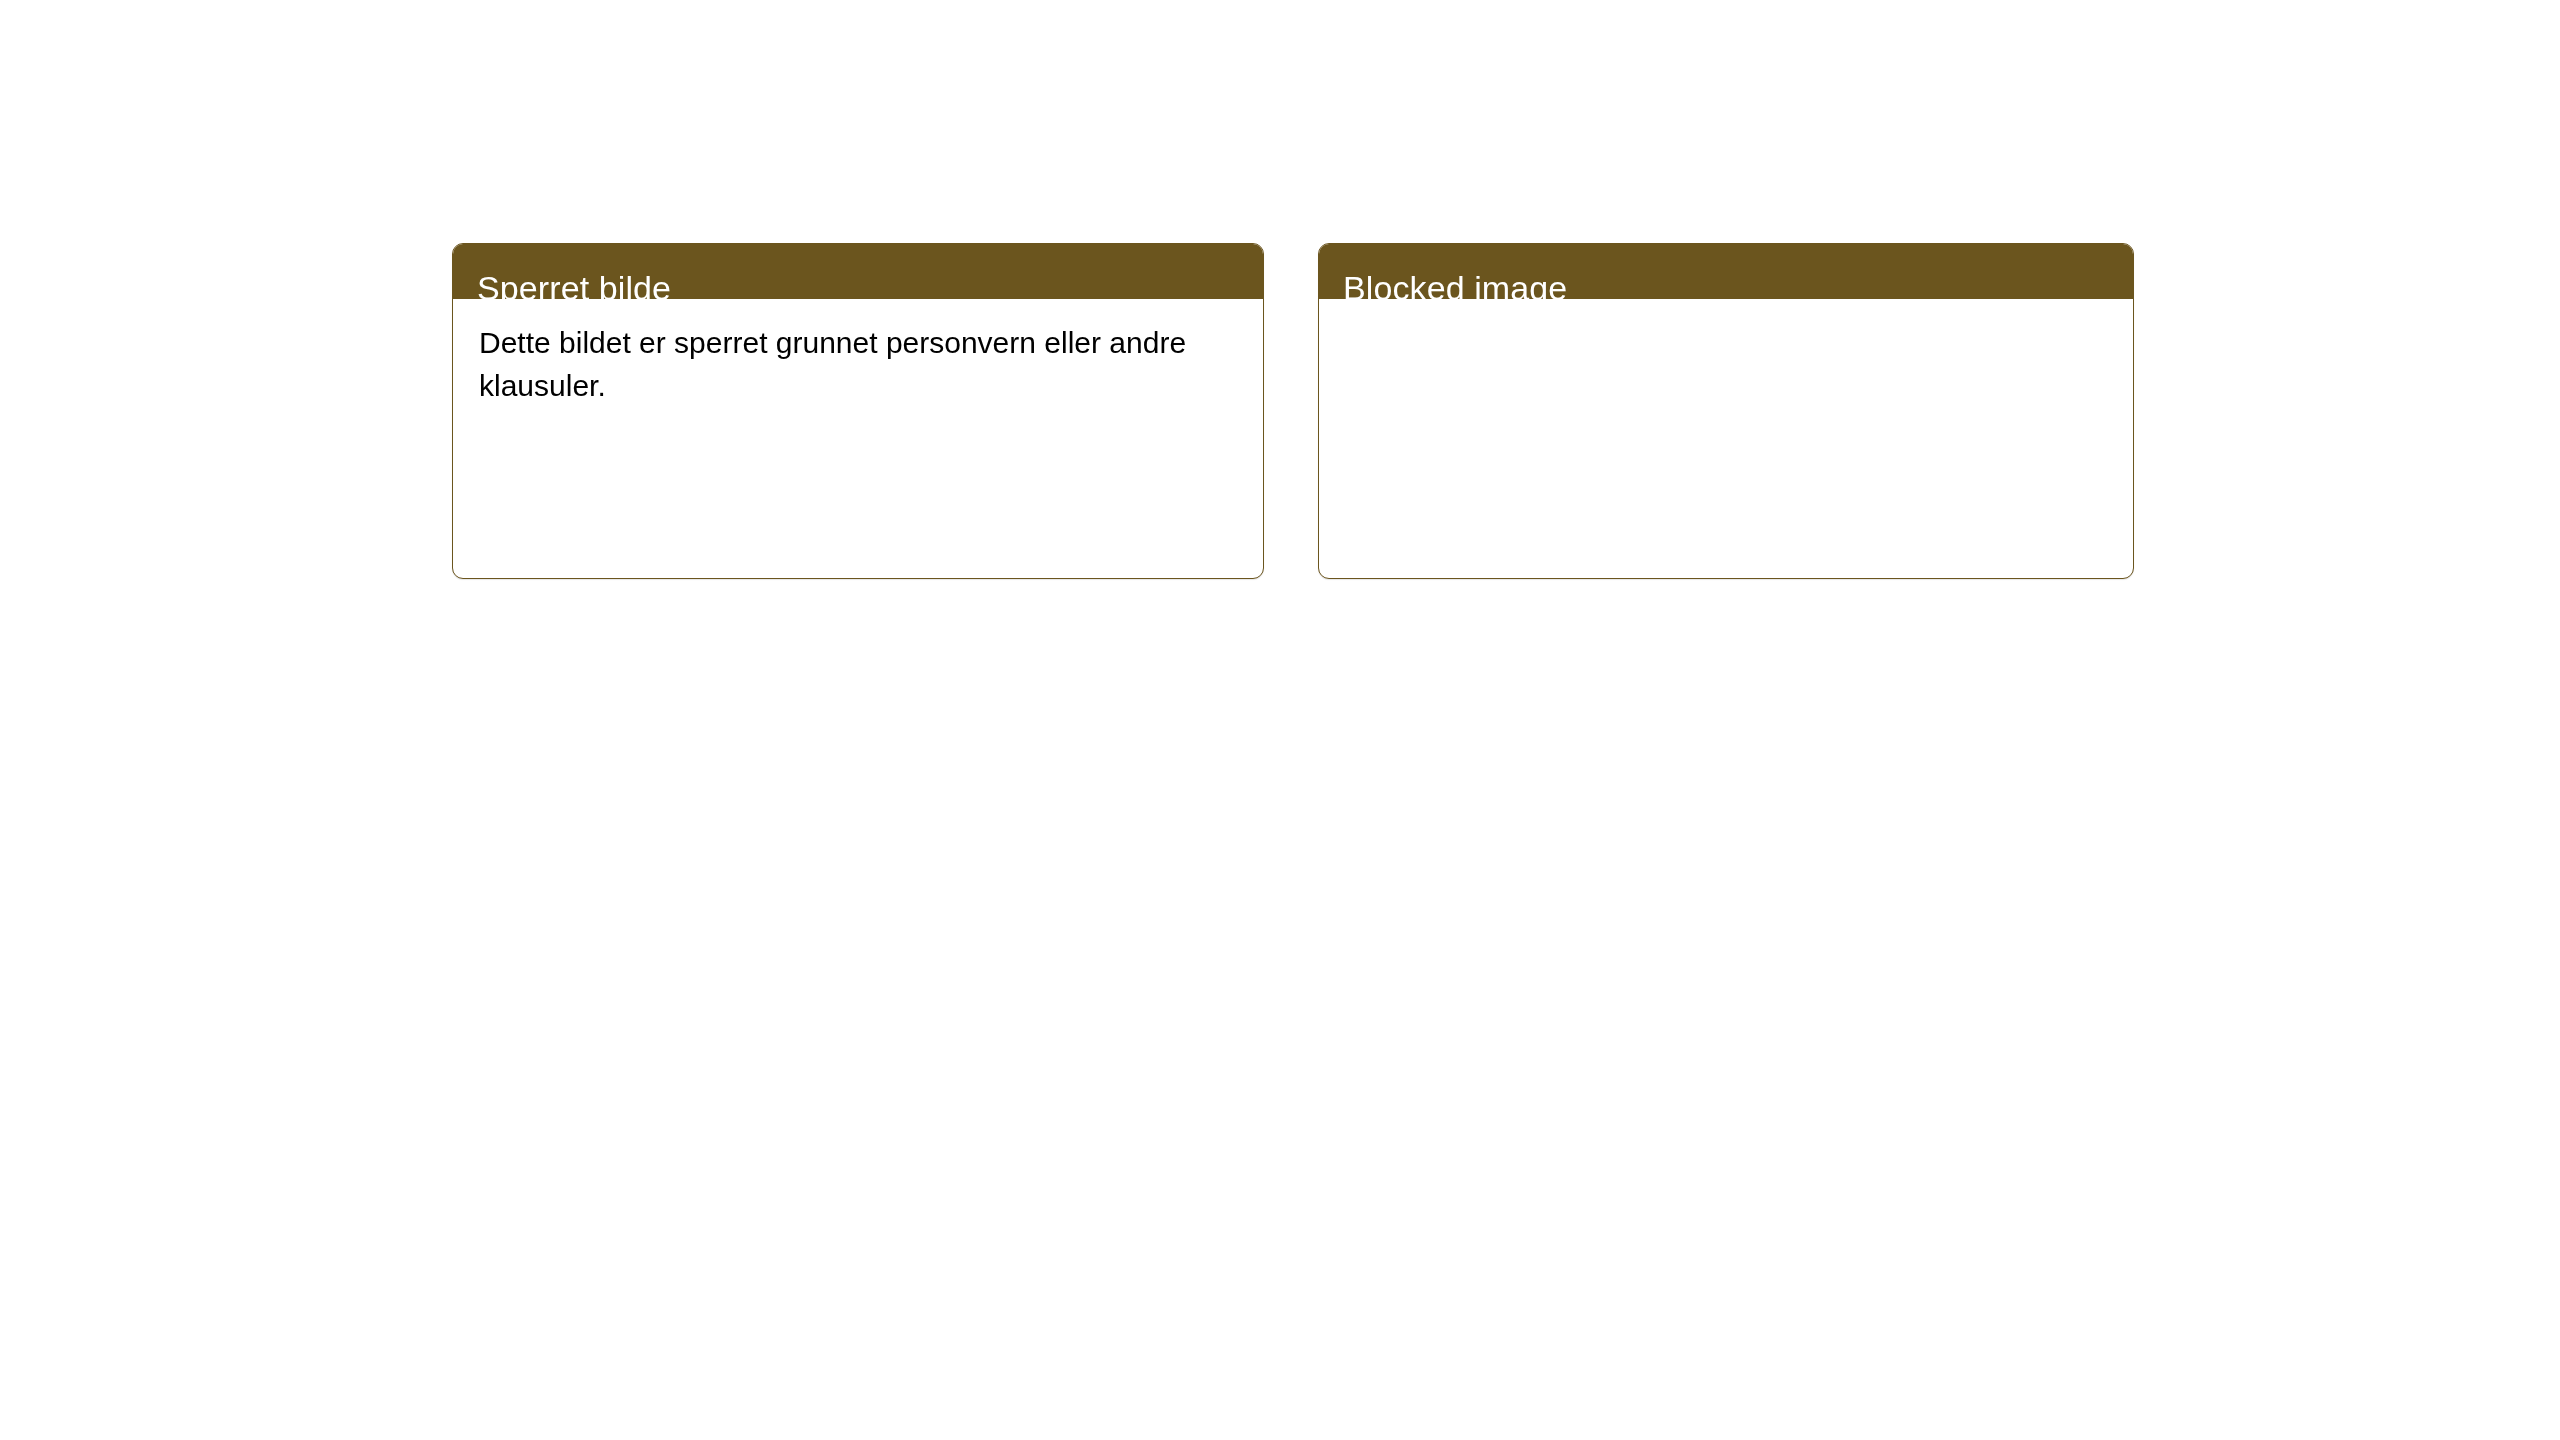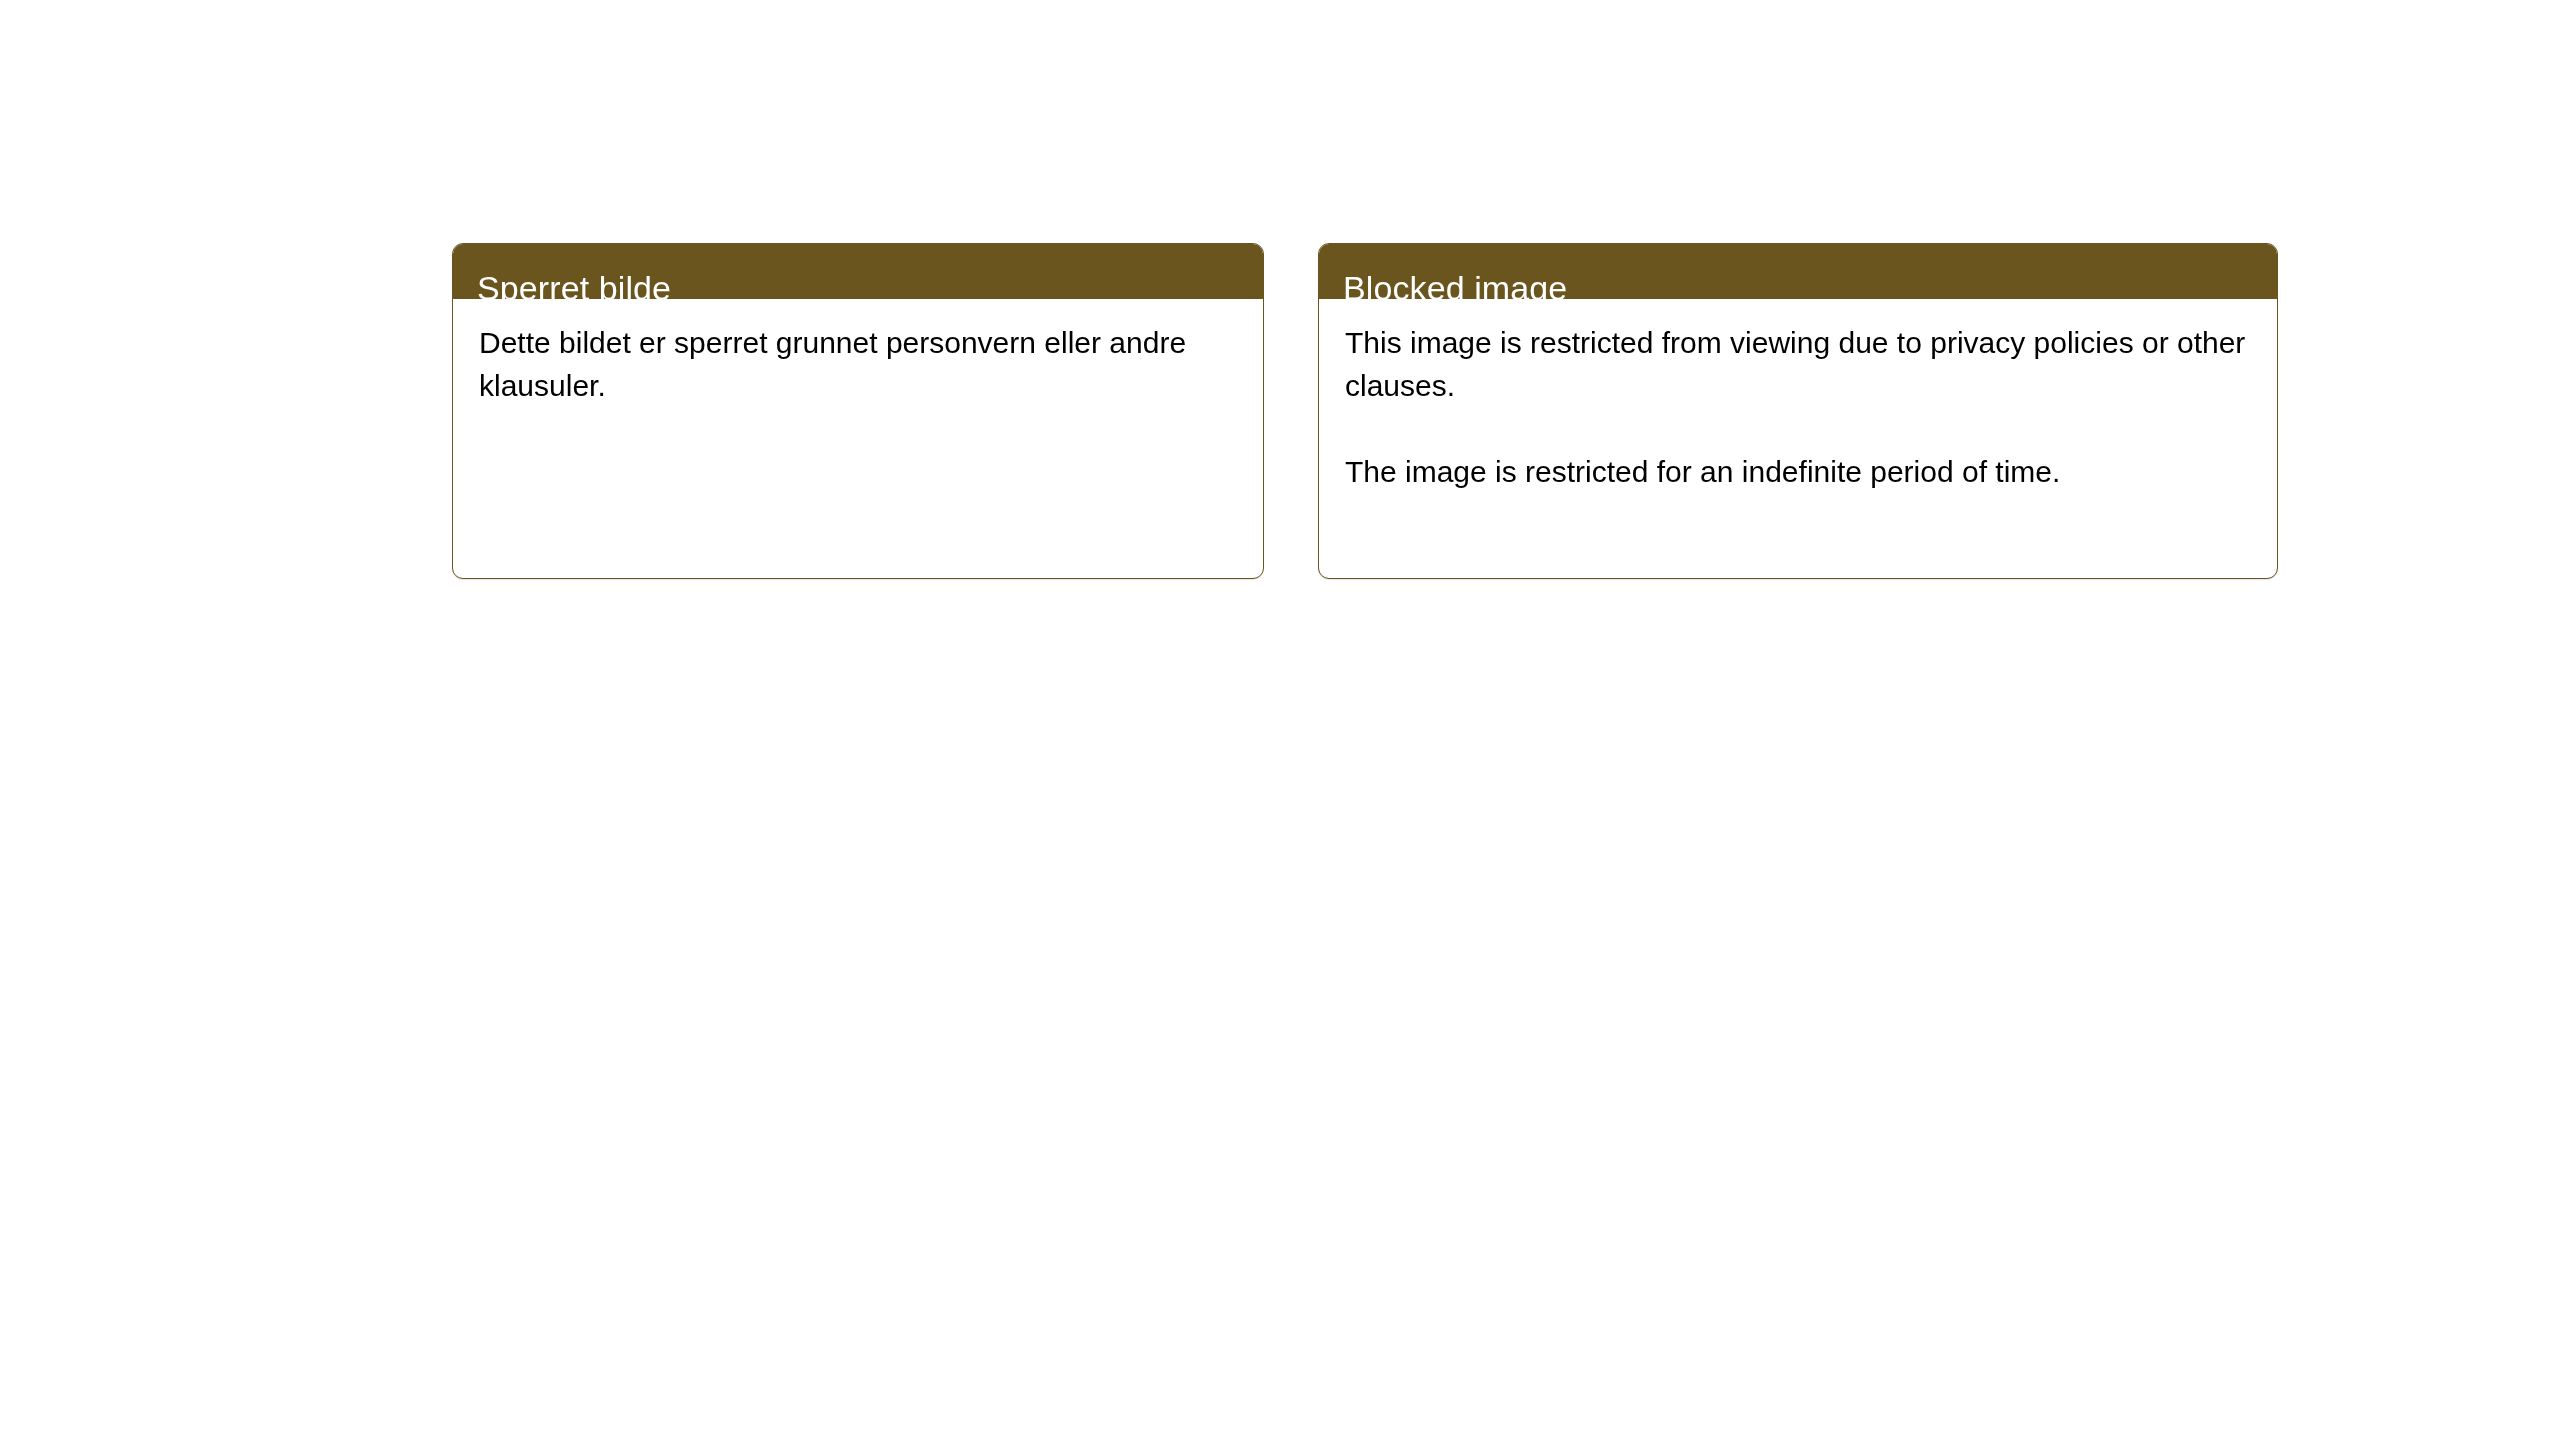--- a/index.html
+++ b/index.html
@@ -33,21 +33,21 @@
     box-shadow: 0 1px 1px rgba(0, 0, 0, 0.10);
   }
 
   .notice-card.left {
     left: 452px;
     width: 812px;
   }
 
   .notice-card.right {
     left: 1318px;
-    width: 960px;
+    width: 816px;
   }
 
   .card-header {
     background: #6b551e;
     height: 56px;
     margin: -1px -1px 0 -1px;
     border-top-left-radius: 11px;
     border-top-right-radius: 11px;
     display: flex;
     padding: 0 0 0 25px;
@@ -89,19 +89,15 @@
     </div>
     <div class="card-body">
       <p class="card-paragraph">Dette bildet er sperret grunnet personvern eller andre klausuler.</p>
     </div>
   </section>
 
   <section class="notice-card right">
     <div class="card-header">
       <h2 class="card-title">Blocked image</h2>
     </div>
-    <div class="card-body">
-      <p class="card-paragraph">This image is restricted from viewing due to privacy policies or other clauses.</p>
-      <p class="card-paragraph">The image is restricted for an indefinite period of time.</p>
-    </div>
   </section>
 
 </div>
 
 </body></html>

